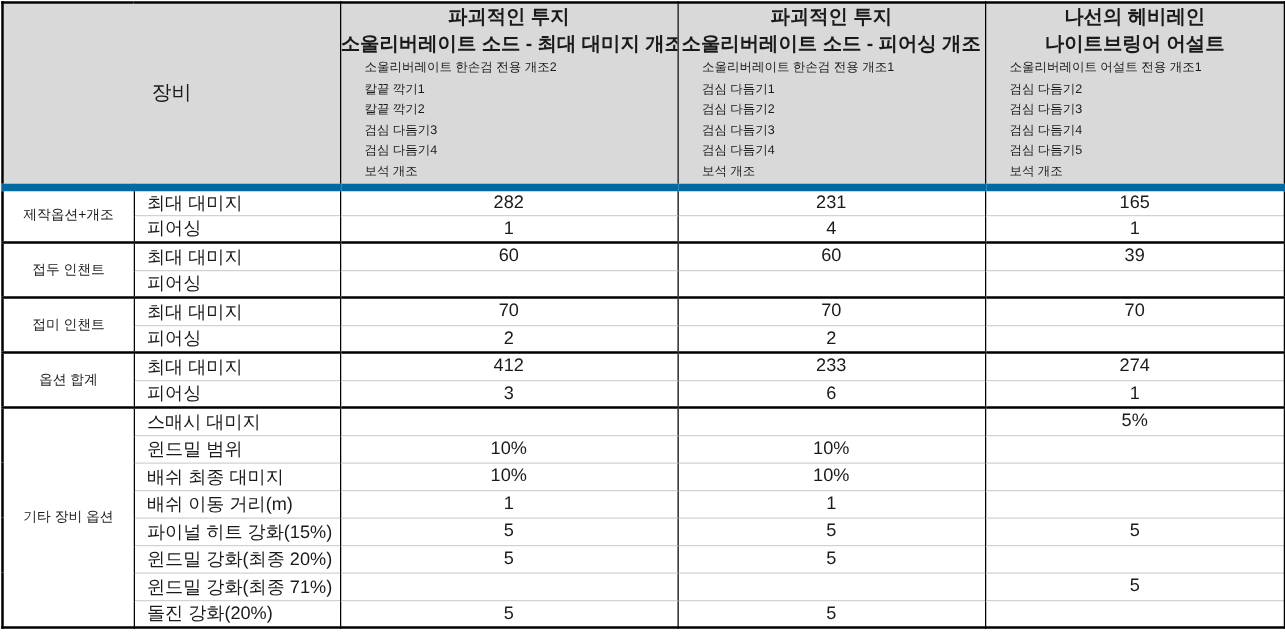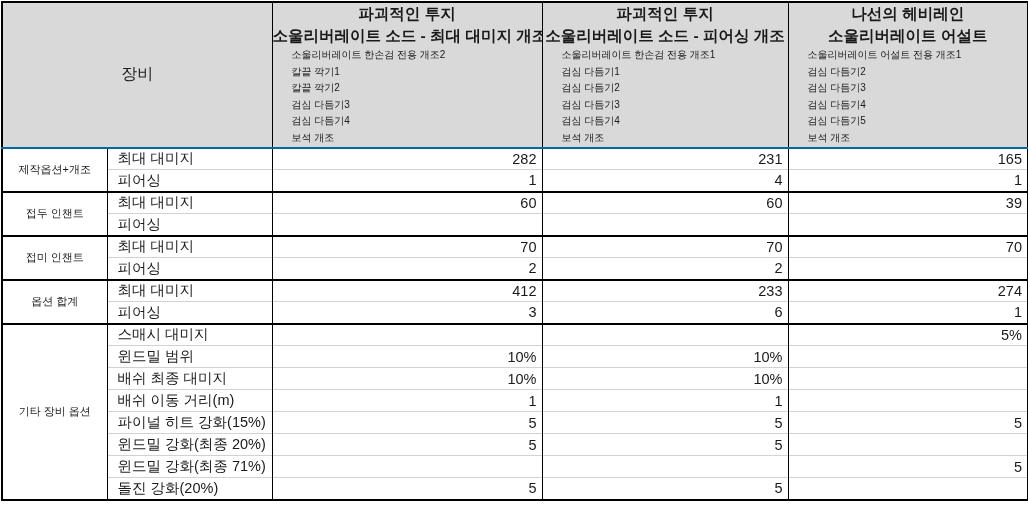--- a/index.html
+++ b/index.html
@@ -18,21 +18,21 @@
   }
   th, td {
     border-left: 1px solid #000;
     vertical-align: middle;
     overflow: hidden;
     padding: 0;
   }
   
   thead th {
     background: #d9d9d9;
-    border-bottom: 2px solid #0369a1;
+    border-bottom: 6px solid #0369a1;
     height: 145px;
     font-weight: normal;
   }
   th.corner {
     text-align: center;
     vertical-align: middle;
     font-weight: normal;
     font-size: 16px;
   }
   th.equip { vertical-align: top; }
@@ -63,21 +63,21 @@
     max-width: 86px;
     margin: 0 auto;
     line-height: 19px;
   }
   td.option-cell {
     text-align: left;
     padding: 0 10px;
     white-space: nowrap;
   }
   td.value-cell {
-    text-align: right;
+    text-align: center;
     padding: 0 5px;
     white-space: nowrap;
   }
 </style>
 </head>
 <body>
 
 <div class="sheet">
 <table class="equip-table">
   <colgroup>
@@ -109,21 +109,21 @@
           <div class="mod-line">소울리버레이트 한손검 전용 개조1</div>
           <div class="mod-line">검심 다듬기1</div>
           <div class="mod-line">검심 다듬기2</div>
           <div class="mod-line">검심 다듬기3</div>
           <div class="mod-line">검심 다듬기4</div>
           <div class="mod-line">보석 개조</div>
         </div>
       </th>
       <th class="equip">
         <div class="equip-title">나선의 헤비레인</div>
-        <div class="equip-title">소울리버레이트 어설트</div>
+        <div class="equip-title">나이트브링어 어설트</div>
         <div class="mods">
           <div class="mod-line">소울리버레이트 어설트 전용 개조1</div>
           <div class="mod-line">검심 다듬기2</div>
           <div class="mod-line">검심 다듬기3</div>
           <div class="mod-line">검심 다듬기4</div>
           <div class="mod-line">검심 다듬기5</div>
           <div class="mod-line">보석 개조</div>
         </div>
       </th>
     </tr>

